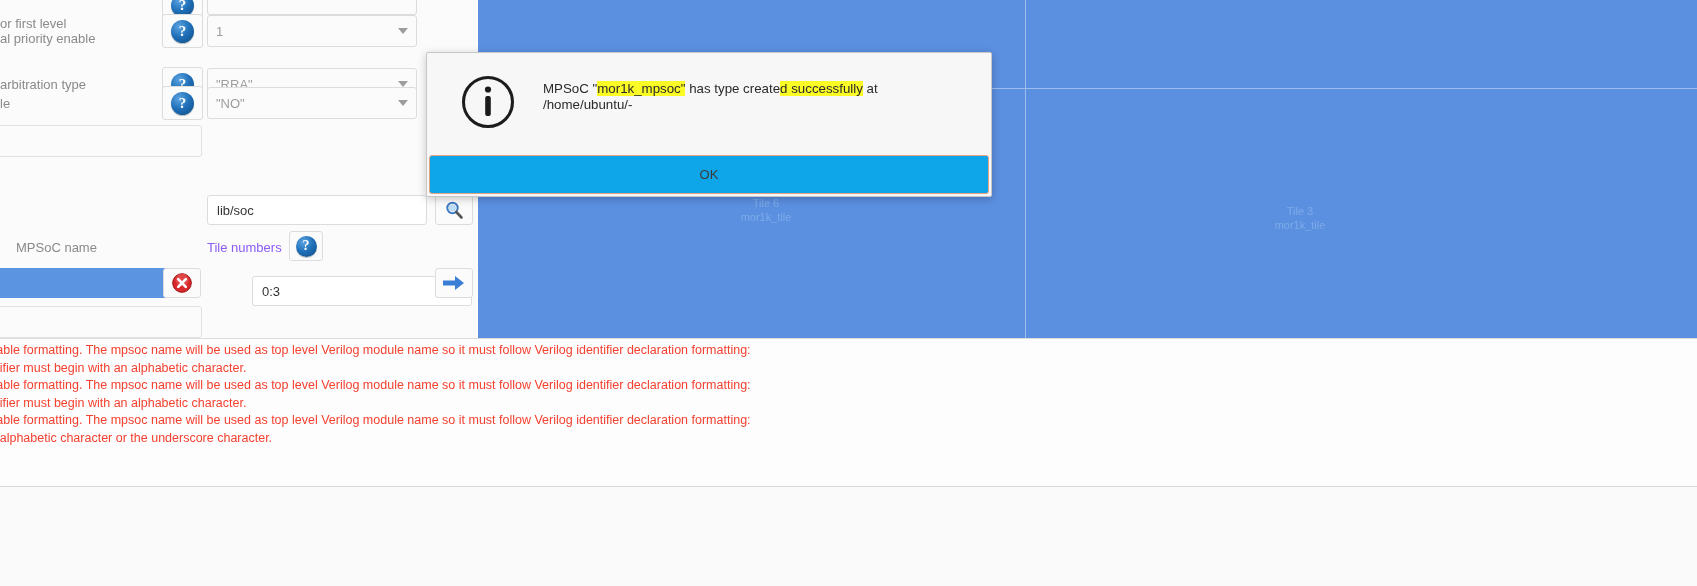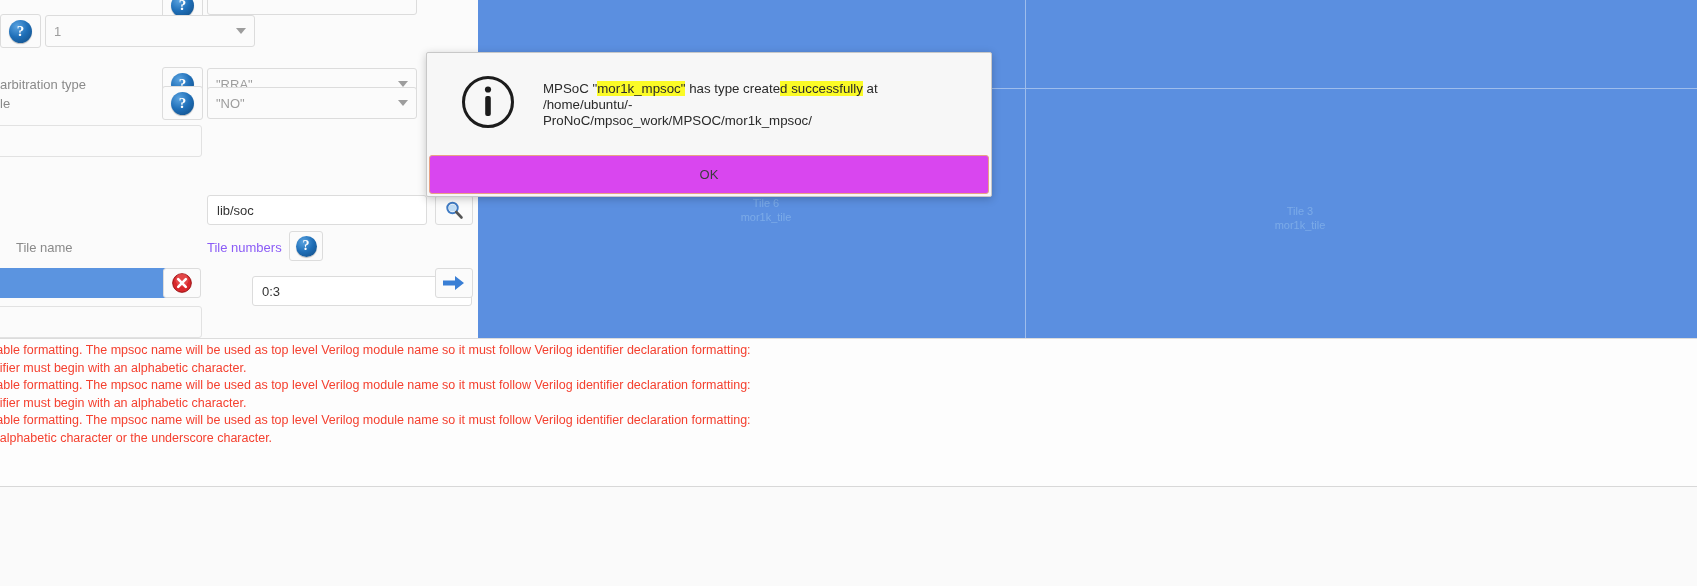--- a/index.html
+++ b/index.html
@@ -221,21 +221,21 @@
     line-height: 16px;
     padding-top: 6px;
     word-break: break-word;
   }
   .dialog-text .hl { background: #fbfb26; }
   .dialog-ok {
     margin: 0 2px 2px 2px;
     height: 39px;
     border: 1px solid #e8a284;
     border-radius: 3px;
-    background: #d946ef;
+    background: #0ea5e9;
     display: flex;
     align-items: center;
     justify-content: center;
     font-size: 13px;
     color: #3c3c3c;
   }
 </style>
 </head>
 <body>
 
@@ -245,20 +245,22 @@
 
     <div class="param-row" style="top:-12px;">
       <div class="param-label"></div>
       <div class="help-btn">
         <div class="help-icon">?</div>
       </div>
       <div style="width:210px;height:20px;border:1px solid #dcdcdc;border-radius:3px;background:#fbfbfb;"></div>
     </div>
 
     <div class="param-row" style="top:14px;">
+      <div class="param-label">or first level
+al priority enable</div>
       <div class="help-btn">
         <div class="help-icon">?</div>
       </div>
       <div class="combo">
         <span class="val">1</span>
         <span class="caret"></span>
       </div>
     </div>
 
     <div class="param-row" style="top:67px;">
@@ -288,21 +290,21 @@
 
     <div style="position:absolute;left:207px;top:195px;width:220px;" class="text-input">lib/soc</div>
     <div class="icon-btn" style="position:absolute;left:435px;top:195px;">
       <svg width="20" height="20" viewBox="0 0 20 20">
         <circle cx="8.5" cy="8" r="5.2" fill="none" stroke="#3f7bc4" stroke-width="2"></circle>
         <circle cx="8.5" cy="8" r="3.6" fill="#bfdcf5"></circle>
         <line x1="12.3" y1="12" x2="17.5" y2="17.5" stroke="#555" stroke-width="2.6" stroke-linecap="round"></line>
       </svg>
     </div>
 
-    <div style="position:absolute;left:16px;top:240px;font-size:13px;color:#8a8a8a;">Tile name</div>
+    <div style="position:absolute;left:16px;top:240px;font-size:13px;color:#8a8a8a;">MPSoC name</div>
     <div style="position:absolute;left:207px;top:240px;font-size:13px;color:#8b5cf6;">Tile numbers</div>
     <div class="help-btn" style="position:absolute;left:289px;top:231px;width:34px;height:30px;">
       <div class="help-icon" style="width:21px;height:21px;font-size:14px;">?</div>
     </div>
 
     <div class="tile-name-sel" style="position:absolute;left:-108px;top:268px;width:290px;">mor1k_tile</div>
     <div class="icon-btn" style="position:absolute;left:163px;top:268px;">
       <svg width="22" height="22" viewBox="0 0 22 22">
         <circle cx="11" cy="11" r="9.3" fill="#d8282c" stroke="#9a1013" stroke-width="1"></circle>
         <circle cx="11" cy="8" r="6.5" fill="#ec5e5e" opacity="0.55"></circle>
@@ -361,19 +363,19 @@
   </div>
 
   <div class="dialog">
     <div class="dialog-body">
       <svg class="info-icon" viewBox="0 0 54 54">
         <circle cx="27" cy="27" r="24.5" fill="none" stroke="#1c1c1c" stroke-width="3"></circle>
         <circle cx="27" cy="14.5" r="3.1" fill="#1c1c1c"></circle>
         <rect x="24.2" y="21" width="5.6" height="20" rx="2" fill="#1c1c1c"></rect>
       </svg>
       <div class="dialog-text">
-        <span>MPSoC "</span><span class="hl">mor1k_mpsoc"</span><span> has type create</span><span class="hl">d successfully</span><span> at /home/ubuntu/-</span><br><span>ProNoC/mpsoc_work/MPSOC/mor1k_mpsoc/</span>
+        <span>MPSoC "</span><span class="hl">mor1k_mpsoc"</span><span> has type create</span><span class="hl">d successfully</span><span> at /home/ubuntu/-</span><br>
       </div>
     </div>
     <div class="dialog-ok">OK</div>
   </div>
 
 </div>
 
 </body></html>

